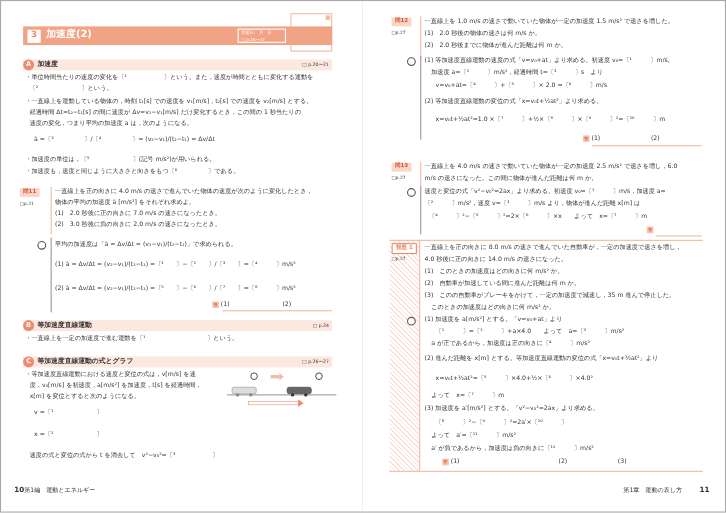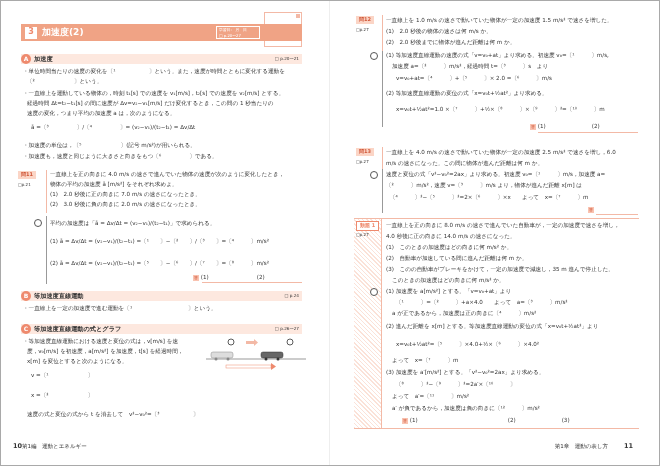--- a/index.html
+++ b/index.html
@@ -164,16 +164,16 @@
   <div class="ln" style="left:62px;top:308px">a が正であるから，加速度は正の向きに〔⁴　　　〕m/s²</div>
   <div class="ln" style="left:56px;top:321px">(2) 進んだ距離を x[m] とする。等加速度直線運動の変位の式「x=v₀t+½at²」より</div>
   <div class="ln" style="left:66px;top:339px">x=v₀t+½at²=〔⁵　　　〕×4.0+½×〔⁶　　　〕×4.0²</div>
   <div class="ln" style="left:62px;top:355px">よって　x=〔⁷　　　〕m</div>
   <div class="ln" style="left:56px;top:367px">(3) 加速度を a′[m/s²] とする。「v²−v₀²=2ax」より求める。</div>
   <div class="ln" style="left:66px;top:379px">〔⁸　　　〕²−〔⁹　　　〕²=2a′×〔¹⁰　　　〕</div>
   <div class="ln" style="left:62px;top:391px">よって　a′=〔¹¹　　　〕m/s²</div>
   <div class="ln" style="left:62px;top:403px">a′ が負であるから，加速度は負の向きに〔¹²　　　〕m/s²</div>
   <div class="ln" style="left:72px;top:415px"><span class="ans-mark">答</span> <span>(1)</span><span style="margin-left:90px">(2)</span><span style="margin-left:46px">(3)</span></div>
 
-  <div class="footer" style="right:14px"><span style="margin-right:16px">第1章　運動の表し方</span><b style="margin-right:12px">11</b></div>
+  <div class="footer" style="right:14px"><span style="margin-right:16px">第1章　運動の表し方</span><b style="margin-right:0">11</b></div>
 </div>
 
 </div>
 
 </body></html>

